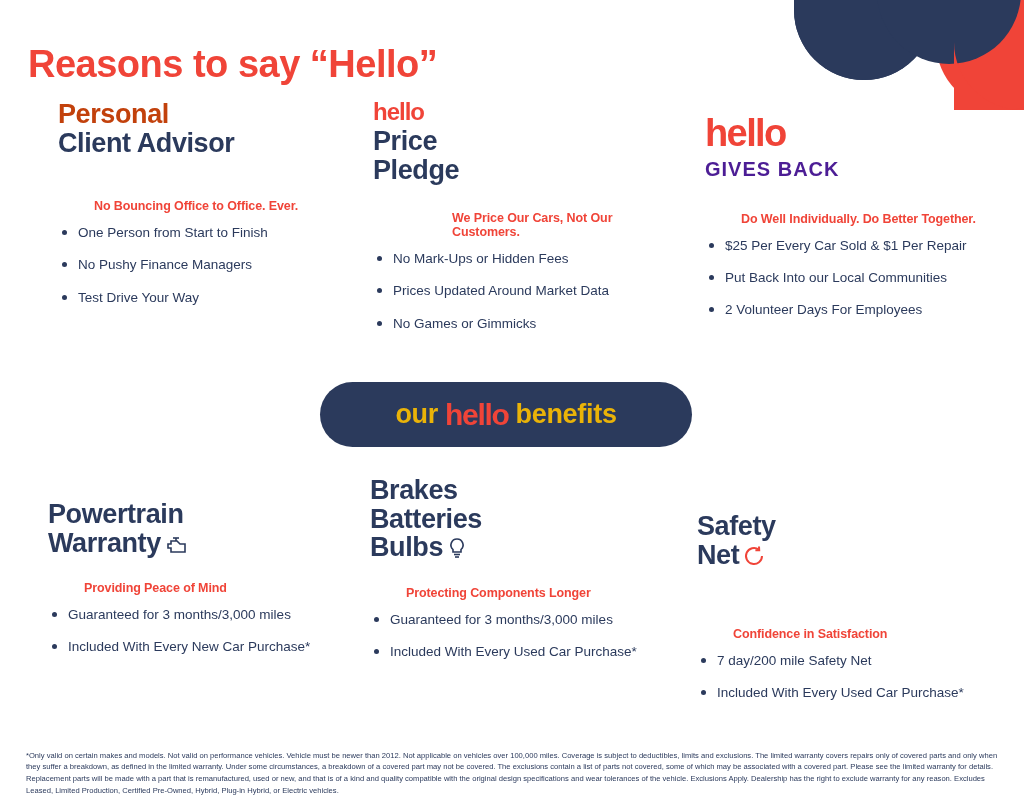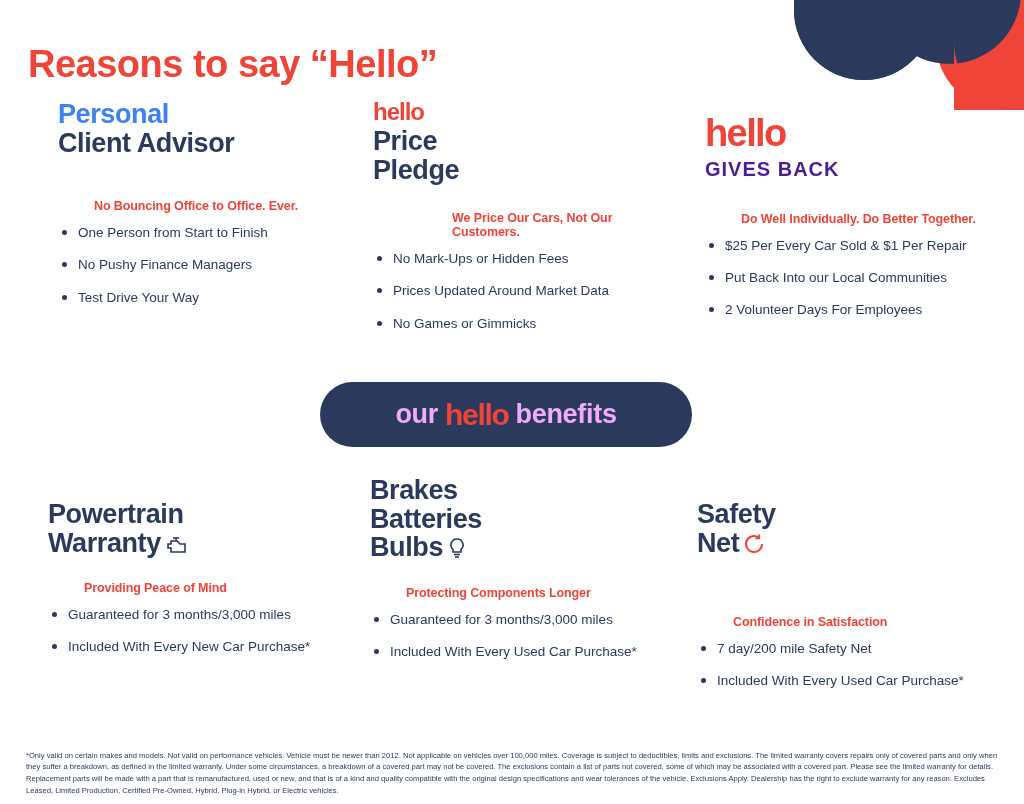--- a/index.html
+++ b/index.html
@@ -46,21 +46,21 @@
 
   
   .block {
     position: absolute;
   }
   .block-title {
     line-height: 1.06;
     margin: 0 0 0 0;
   }
   .t-red {
-    color: #3b82f6;
+    color: #c2410c;
     font-weight: bold;
     font-size: 27px;
     letter-spacing: -0.4px;
   }
   .t-navy {
     color: #2b3a5c;
     font-weight: bold;
     font-size: 27px;
     letter-spacing: -0.4px;
   }
@@ -131,21 +131,21 @@
     height: 65px;
     border-radius: 34px;
     background: #2b3a5c;
     display: flex;
     align-items: center;
     justify-content: center;
   }
   .pill span {
     font-size: 27px;
     font-weight: bold;
-    color: #f0abfc;
+    color: #eab308;
     letter-spacing: -0.3px;
   }
   .pill .hl {
     color: #f04438;
     font-size: 30px;
     letter-spacing: -1.3px;
     margin: 0 7px;
   }
 
   
@@ -269,21 +269,21 @@
             </svg></span>
       </div>
     </div>
     <p class="subhead" style="margin-top:21px;">Protecting Components Longer</p>
     <ul class="points">
       <li>Guaranteed for 3 months/3,000 miles</li>
       <li>Included With Every Used Car Purchase*</li>
     </ul>
   </div>
 
-  <div class="block" style="left:697px; top:500px; width:320px;">
+  <div class="block" style="left:697px; top:512px; width:320px;">
     <div class="block-title">
       <div class="t-navy">Safety</div>
       <div class="t-navy">
         <span>Net</span><span class="icon-inline"><svg width="22" height="22" viewBox="0 0 22 22" xmlns="http://www.w3.org/2000/svg">
               <g fill="none" stroke="#f04438" stroke-width="2">
                 <path d="M19 11 a8 8 0 1 1 -3.2 -6.4"></path>
                 <polyline points="16,1.5 16.2,5.3 12.4,5.2"></polyline>
               </g>
             </svg></span>
       </div>

